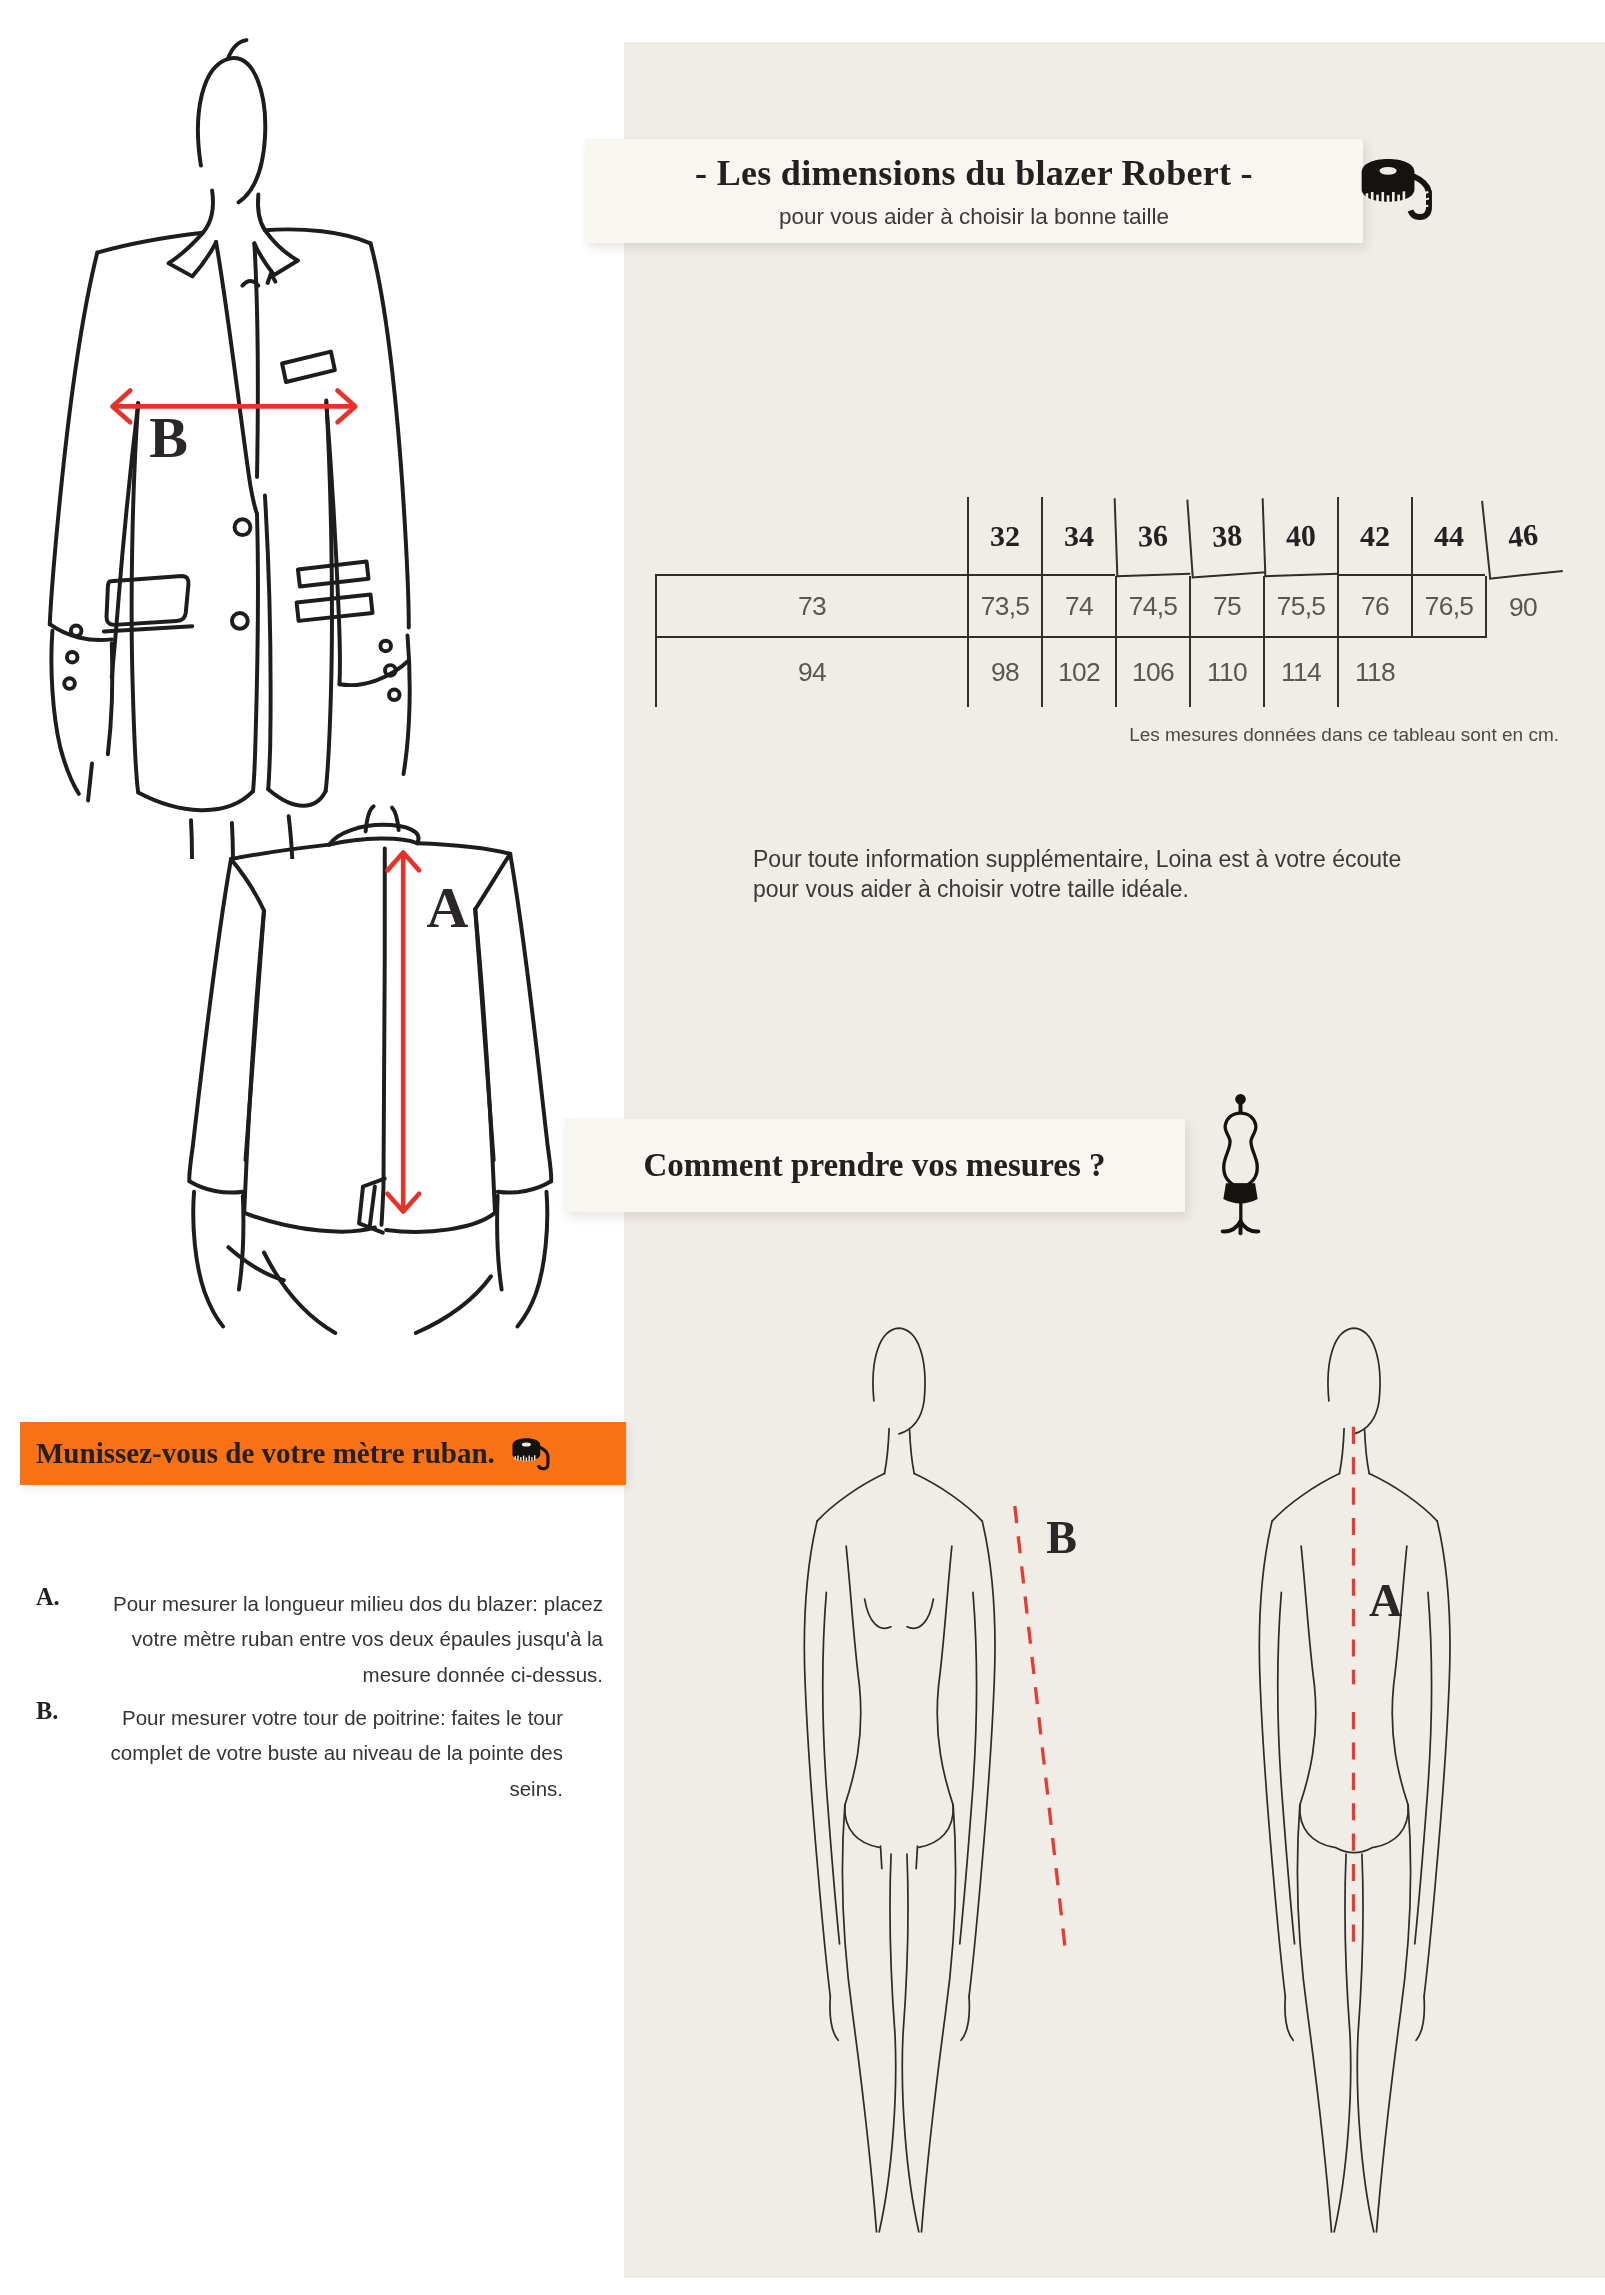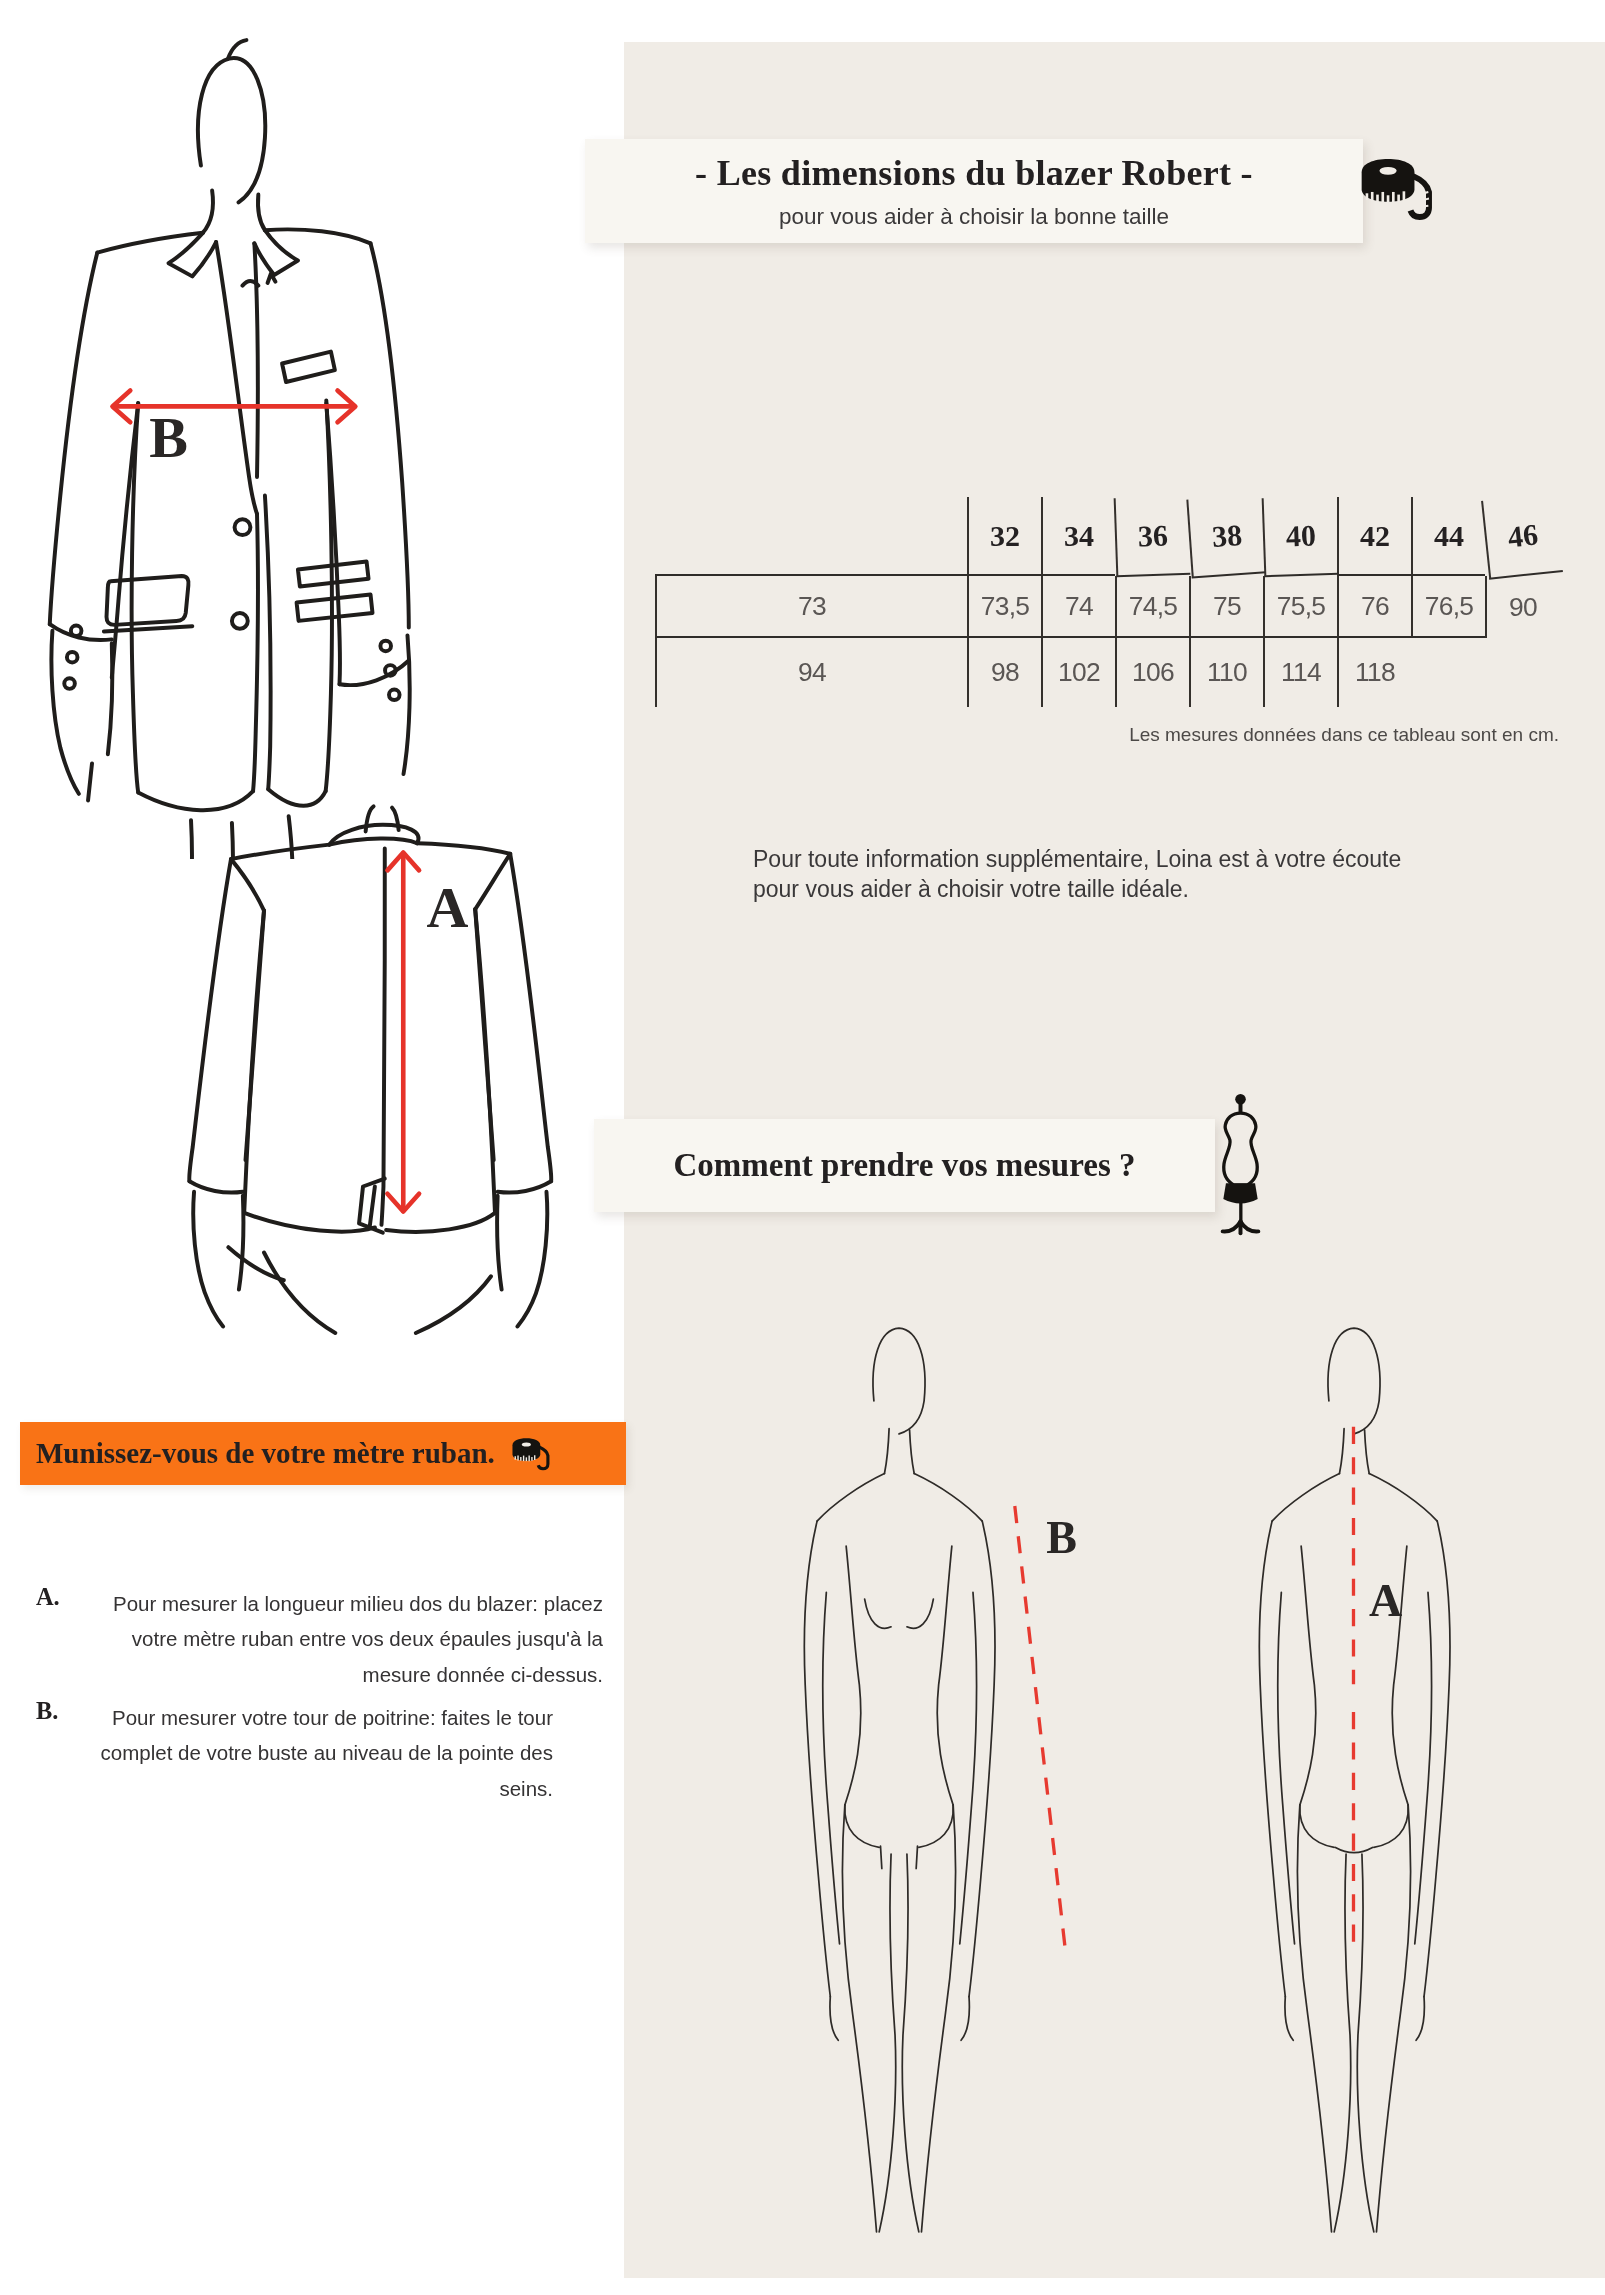--- a/index.html
+++ b/index.html
@@ -27,21 +27,21 @@
   .st-r2{border-bottom:2.6px solid #2f2c29;}
   .st-hdr{font-family:"Liberation Serif","DejaVu Serif",serif;font-weight:700;font-size:30px;color:#242122;}
   .st-lbl{font-family:"Liberation Serif","DejaVu Serif",serif;font-weight:700;font-size:24.4px;color:#242122;}
   .st-val{font-size:26.4px;color:#5a5654;letter-spacing:-0.7px;}
   .tilt1{transform:rotate(-4deg);} .tilt2{transform:rotate(-2deg);} .tilt3{transform:rotate(-6deg);}
 
   .table-note{left:892px;top:724px;width:667px;text-align:right;font-size:19px;color:#4c4947;}
 
   .info-par{left:753px;top:844px;width:694px;text-align:left;font-size:23px;color:#3a3839;line-height:1.32;}
 
-  .howto-card{left:594px;top:1119px;width:621px;height:93px;display:flex;align-items:center;justify-content:center;}
+  .howto-card{left:564px;top:1119px;width:621px;height:93px;display:flex;align-items:center;justify-content:center;}
   .howto-card .h{font-size:33px;}
 
   .prepare-card{left:20px;top:1422px;width:574px;height:63px;background:#f97316;display:flex;
                 align-items:center;padding:0 16px;gap:14.5px;box-shadow:2.6px 4px 8px rgba(90,78,62,.10);}
   .prepare-card .p{font-size:29px;}
 
   .instr-marker{font-size:24.4px;}
   .instr-text{font-size:20.5px;line-height:1.72;color:#353334;text-align:right;}
 
   .measure-label{font-family:"Liberation Serif","DejaVu Serif",serif;font-weight:700;color:#2a2726;
@@ -301,14 +301,14 @@
         <line x1="74" y1="69" x2="74" y2="55"></line>
     </g>
     <path d="M88 32 C102 38 110 46 112 56 L112 80 C112 89 106 94 98 94 C91 94 86 90 84 84" fill="none" stroke="#151310" stroke-width="9"></path>
   </svg>
 </div>
 
 <div class="abs serif instr-marker" style="left:36px;top:1583px;">A.</div>
 <div class="abs instr-text" style="left:74px;top:1586px;width:529px;">Pour mesurer la longueur milieu dos du blazer: placez votre mètre ruban entre vos deux épaules jusqu'à la mesure donnée ci-dessus.</div>
 
 <div class="abs serif instr-marker" style="left:36px;top:1697px;">B.</div>
-<div class="abs instr-text" style="left:64px;top:1700px;width:489px;">Pour mesurer votre tour de poitrine: faites le tour complet de votre buste au niveau de la pointe des seins.</div>
+<div class="abs instr-text" style="left:74px;top:1700px;width:489px;">Pour mesurer votre tour de poitrine: faites le tour complet de votre buste au niveau de la pointe des seins.</div>
 
 
 </body></html>

